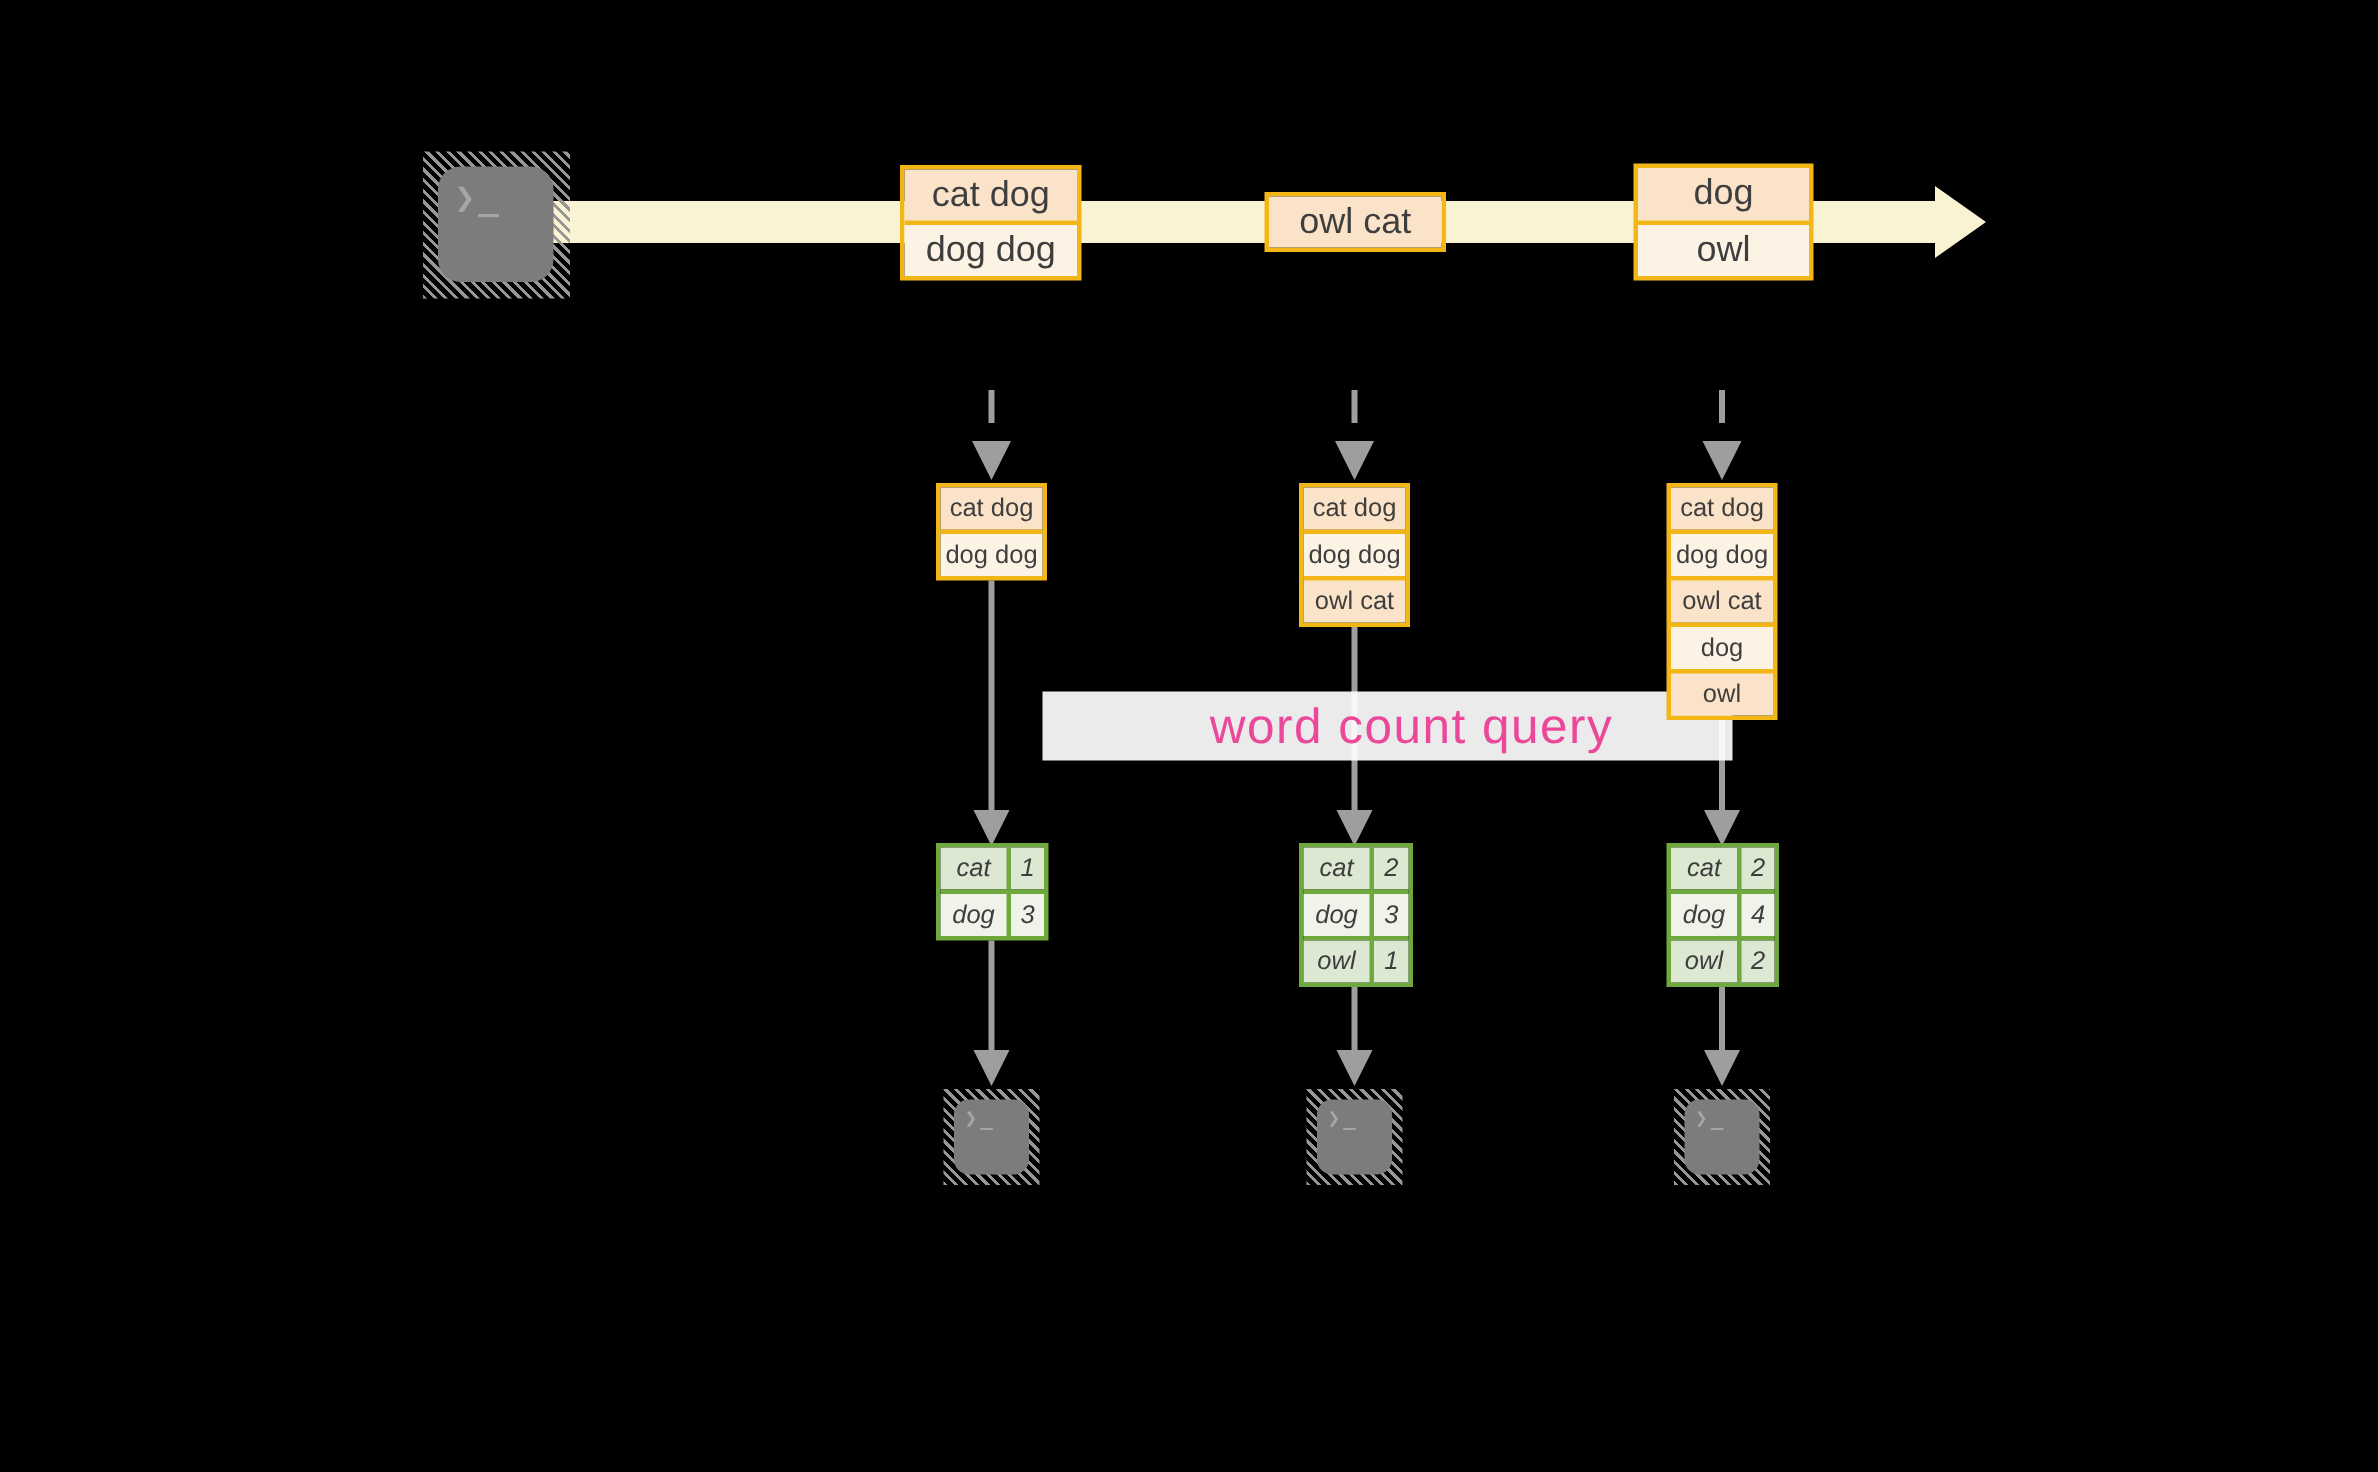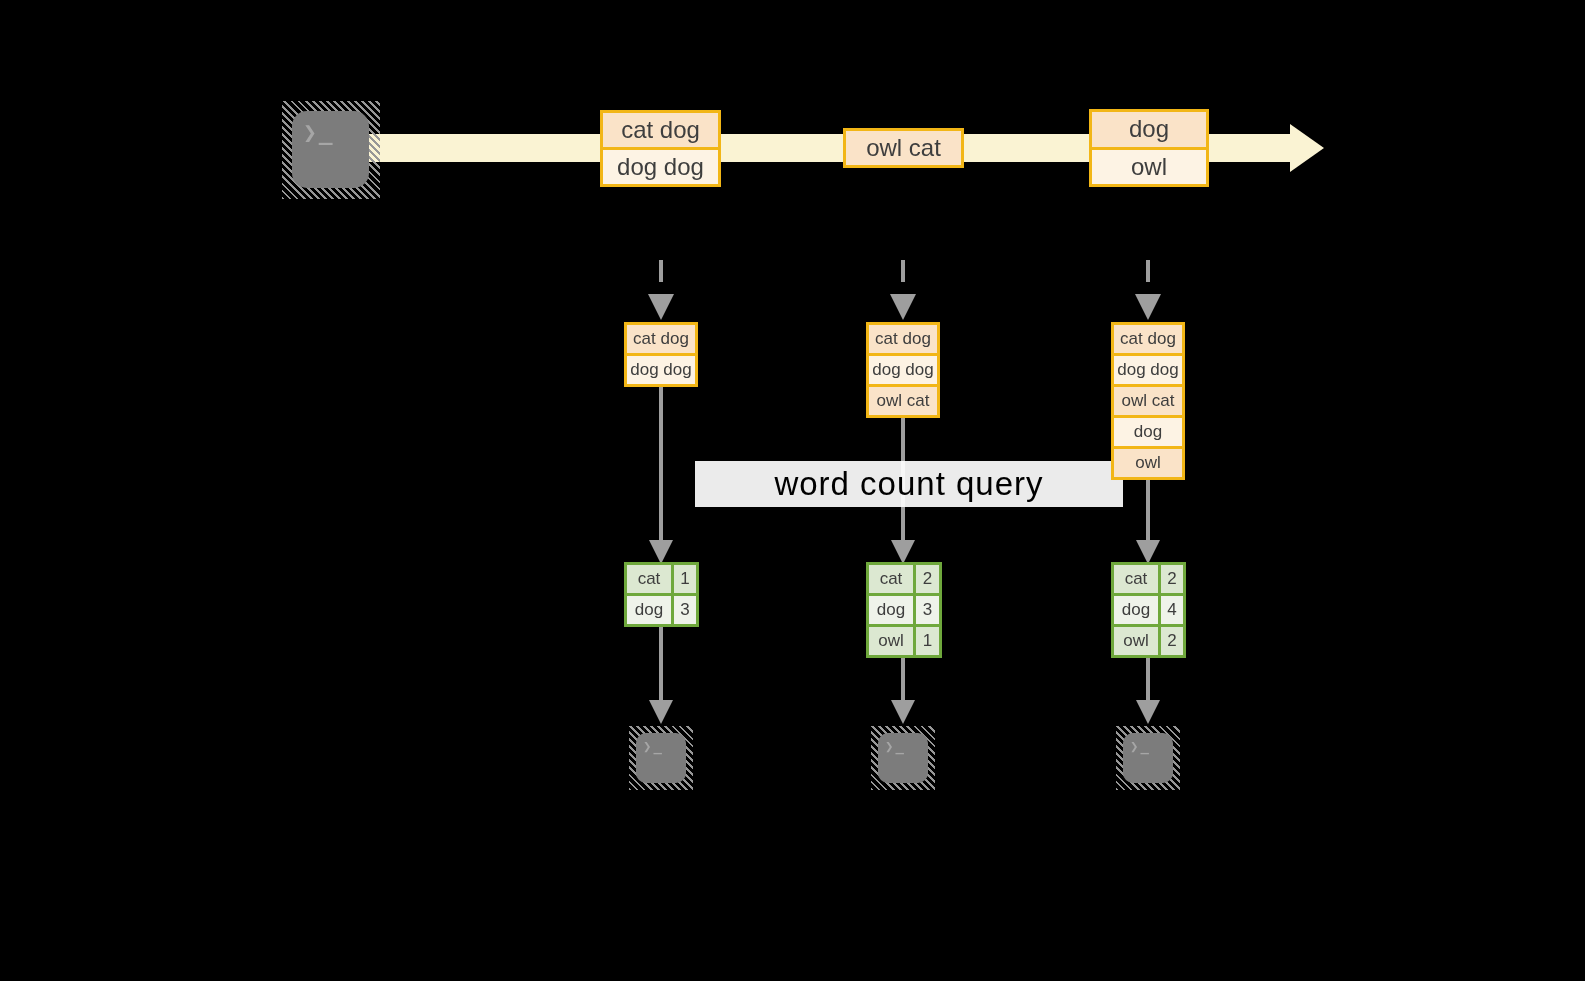--- a/index.html
+++ b/index.html
@@ -36,21 +36,21 @@
     color:#3e3e3e;
   }
   .orow + .orow{border-top:3px solid #f2b616;}
   .orow.big{flex:1;font-size:24px;}
   .orow.small{height:28px;font-size:17px;}
   .fill-a{background:#fae3c8;}
   .fill-b{background:#fdf3e4;}
   
   .gtable{
     position:absolute;z-index:3;border:3px solid #6fa83c;
-    display:flex;flex-direction:column;box-sizing:border-box;
+    display:flex;flex-direction:column;box-sizing:border-box;font-style:italic;
   }
   .grow{display:flex;height:28px;}
   .grow + .grow{border-top:3px solid #6fa83c;}
   .gcell{display:flex;align-items:center;justify-content:center;font-size:17px;color:#3e3e3e;}
   .gcell.word{flex:0 0 44px;border-right:3px solid #6fa83c;}
   .gcell.count{flex:1;}
   .gfill-a{background:#dce8d1;}
   .gfill-b{background:#eff3ea;}
   
   .vline{position:absolute;width:4px;background:#9e9e9e;z-index:0;}
@@ -61,21 +61,21 @@
   }
   .head-down.dashy{
     border-left:13px solid transparent;border-right:13px solid transparent;
     border-top:26px solid #9e9e9e;
   }
   
   .query-band{
     position:absolute;left:695px;top:461px;width:428px;height:46px;z-index:2;
     background:rgba(255,255,255,0.92);
     display:flex;align-items:center;justify-content:center;
-    font-size:33px;font-weight:300;color:#000000;letter-spacing:1px;
+    font-size:33px;font-weight:300;color:#ec4899;letter-spacing:1px;padding-left:32px;
   }
 </style>
 </head>
 <body>
 
 <div class="canvas">
 
   <div class="stream-band" style="left:368px;top:134px;width:922px;height:28px;"></div>
   <div class="stream-head" style="left:1290px;top:124px;"></div>
 

